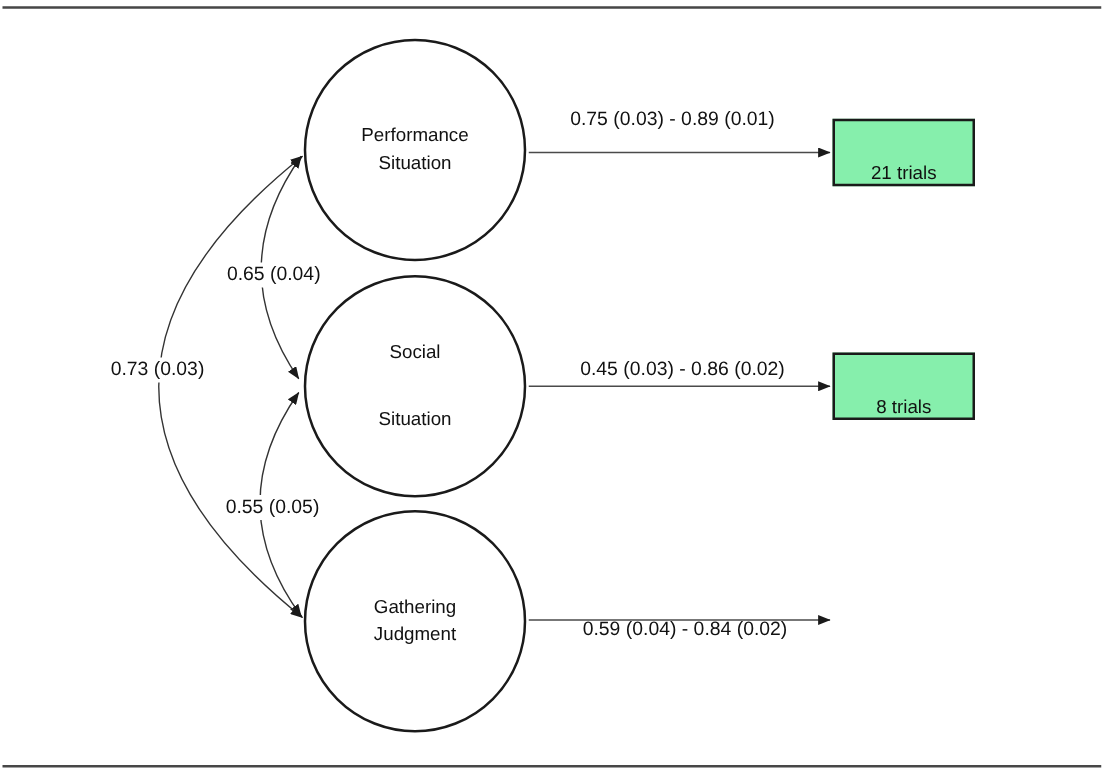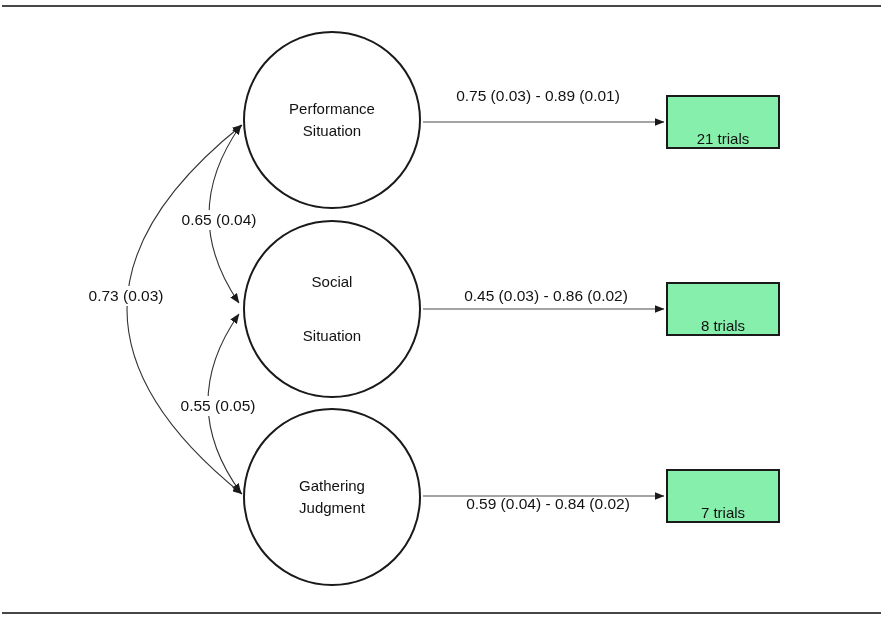--- a/index.html
+++ b/index.html
@@ -118,23 +118,20 @@
     <span class="lbl-line">Gathering</span>
     <span class="lbl-line">Judgment</span>
   </div>
 
   <div class="indicator-box" style="left:666px; top:95px;">
     <span>21 trials</span>
   </div>
   <div class="indicator-box" style="left:666px; top:282px;">
     <span>8 trials</span>
   </div>
-  <div class="indicator-box" style="left:666px; top:469px;">
-    <span>7 trials</span>
-  </div>
 
   <div class="edge-label" style="left:538px; top:96px;">0.75 (0.03) - 0.89 (0.01)</div>
   <div class="edge-label" style="left:546px; top:296px;">0.45 (0.03) - 0.86 (0.02)</div>
   <div class="edge-label" style="left:548px; top:504px;">0.59 (0.04) - 0.84 (0.02)</div>
 
   <div class="edge-label masking" style="left:219px; top:220px;">0.65 (0.04)</div>
   <div class="edge-label masking" style="left:126px; top:296px;">0.73 (0.03)</div>
   <div class="edge-label masking" style="left:218px; top:406px;">0.55 (0.05)</div>
 
 </div>

